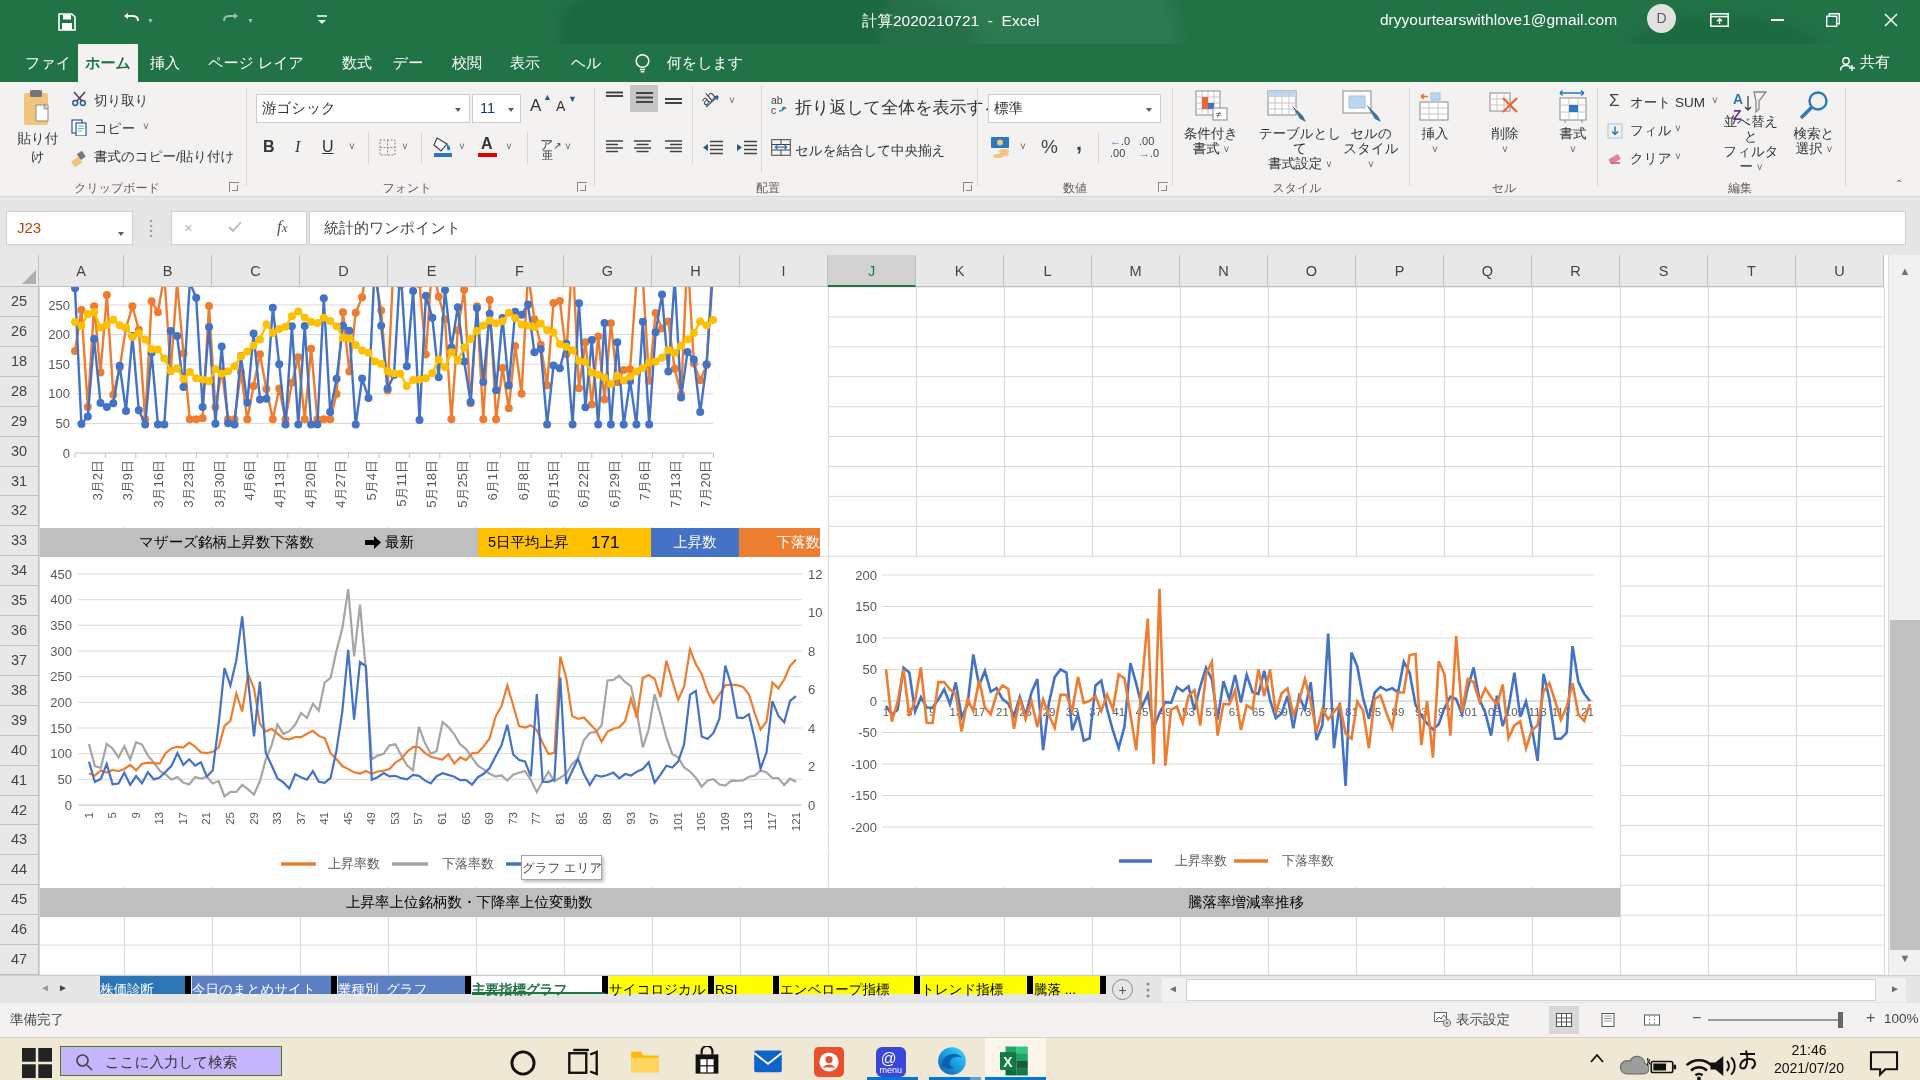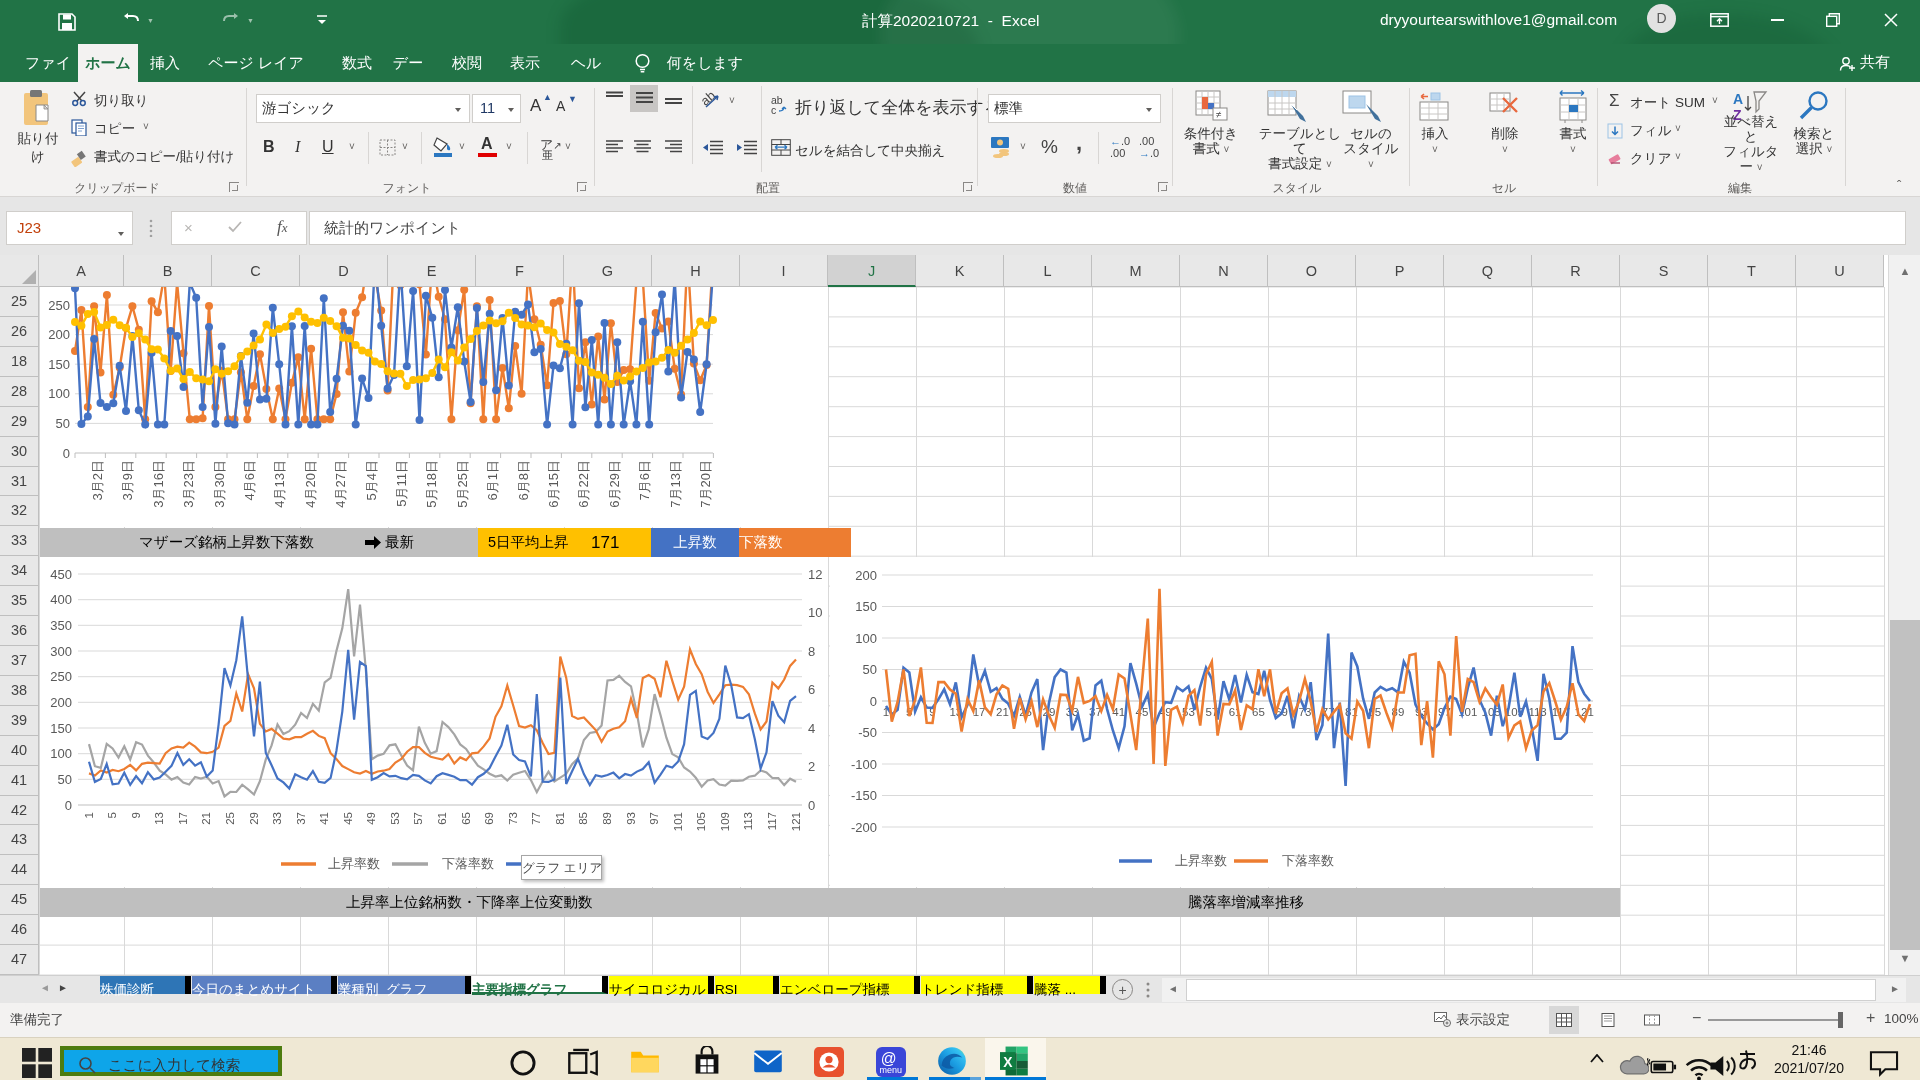--- a/index.html
+++ b/index.html
@@ -385,21 +385,21 @@
       <svg style="position:absolute;left:325px;top:8px" width="16" height="13" viewBox="0 0 16 13">
         <path d="M0 4 h9 v-4 l7 6.5 l-7 6.5 v-4 h-9z" fill="#000"></path>
       </svg>
       <span style="position:absolute;left:345px">最新</span>
     </div>
     <div class="abs" style="left:478px;top:272.5px;width:173px;height:29px;background:#FFC000;font-size:14.5px;line-height:29px">
       <span style="position:absolute;left:10px">5日平均上昇</span>
       <span style="position:absolute;left:113px;font-size:17px">171</span>
     </div>
     <div class="abs" style="left:651px;top:272.5px;width:88px;height:29px;background:#4472C4;color:#fff;font-size:14.5px;line-height:29px;text-align:center">上昇数</div>
-    <div class="abs" style="left:739px;top:272.5px;width:112px;height:29px;background:#ED7D31;color:#fff;font-size:14.5px;line-height:29px;text-align:left">下落数</div>
+    <div class="abs" style="left:739px;top:272.5px;width:81px;height:29px;background:#ED7D31;color:#fff;font-size:14.5px;line-height:29px;text-align:right">下落数</div>
     <div class="abs" style="left:40px;top:632.5px;width:1580px;height:29px;background:#bfbfbf;color:#000;font-size:14.5px;line-height:29px">
       <span style="position:absolute;left:306px">上昇率上位銘柄数・下降率上位変動数</span>
       <span style="position:absolute;left:1148px">騰落率増減率推移</span>
     </div>
     <div class="colhdr" style="left:39px;width:85px;background:#e8e8e8;color:#444;">A</div>
     <div class="colhdr" style="left:124px;width:88px;background:#e8e8e8;color:#444;">B</div>
     <div class="colhdr" style="left:212px;width:88px;background:#e8e8e8;color:#444;">C</div>
     <div class="colhdr" style="left:300px;width:88px;background:#e8e8e8;color:#444;">D</div>
     <div class="colhdr" style="left:388px;width:88px;background:#e8e8e8;color:#444;">E</div>
     <div class="colhdr" style="left:476px;width:88px;background:#e8e8e8;color:#444;">F</div>
@@ -997,21 +997,21 @@
  <span class="abs" style="left:1884px;top:8px">100%</span>
 </div>
 
 <div id="taskbar">
  <svg class="ticon" style="left:22px;top:10px" width="23" height="23" viewBox="0 0 23 23">
       <rect x="0" y="0" width="10.5" height="10.5" fill="#222"></rect>
       <rect x="12.5" y="0" width="10.5" height="10.5" fill="#222"></rect>
       <rect x="0" y="12.5" width="10.5" height="10.5" fill="#222"></rect>
       <rect x="12.5" y="12.5" width="10.5" height="10.5" fill="#222"></rect>
     </svg>
- <div class="abs" style="left:60px;top:8px;width:222px;height:30px;background:#0ea5e9;border:4px solid #4d7c0f">
+ <div class="abs" style="left:60px;top:8px;width:222px;height:30px;background:#c4b5fd;border:1px solid #4d7c0f">
    <svg style="position:absolute;left:14px;top:6px" width="18" height="18" viewBox="0 0 18 18">
         <circle cx="7.5" cy="7.5" r="5.5" fill="none" stroke="#444" stroke-width="1.6"></circle>
         <path d="M12 12 L17 17" stroke="#444" stroke-width="1.6"></path>
       </svg>
    <span style="position:absolute;left:44px;top:6px;font-size:14.5px;color:#333">ここに入力して検索</span>
  </div>
  <svg class="ticon" style="left:508px;top:10px" width="23" height="23" viewBox="0 0 23 23">
       <circle cx="11.5" cy="11.5" r="8.5" fill="none" stroke="#111" stroke-width="2.2"></circle>
     </svg>
  <svg class="ticon" style="left:568px;top:10px" width="23" height="23" viewBox="0 0 23 23">

